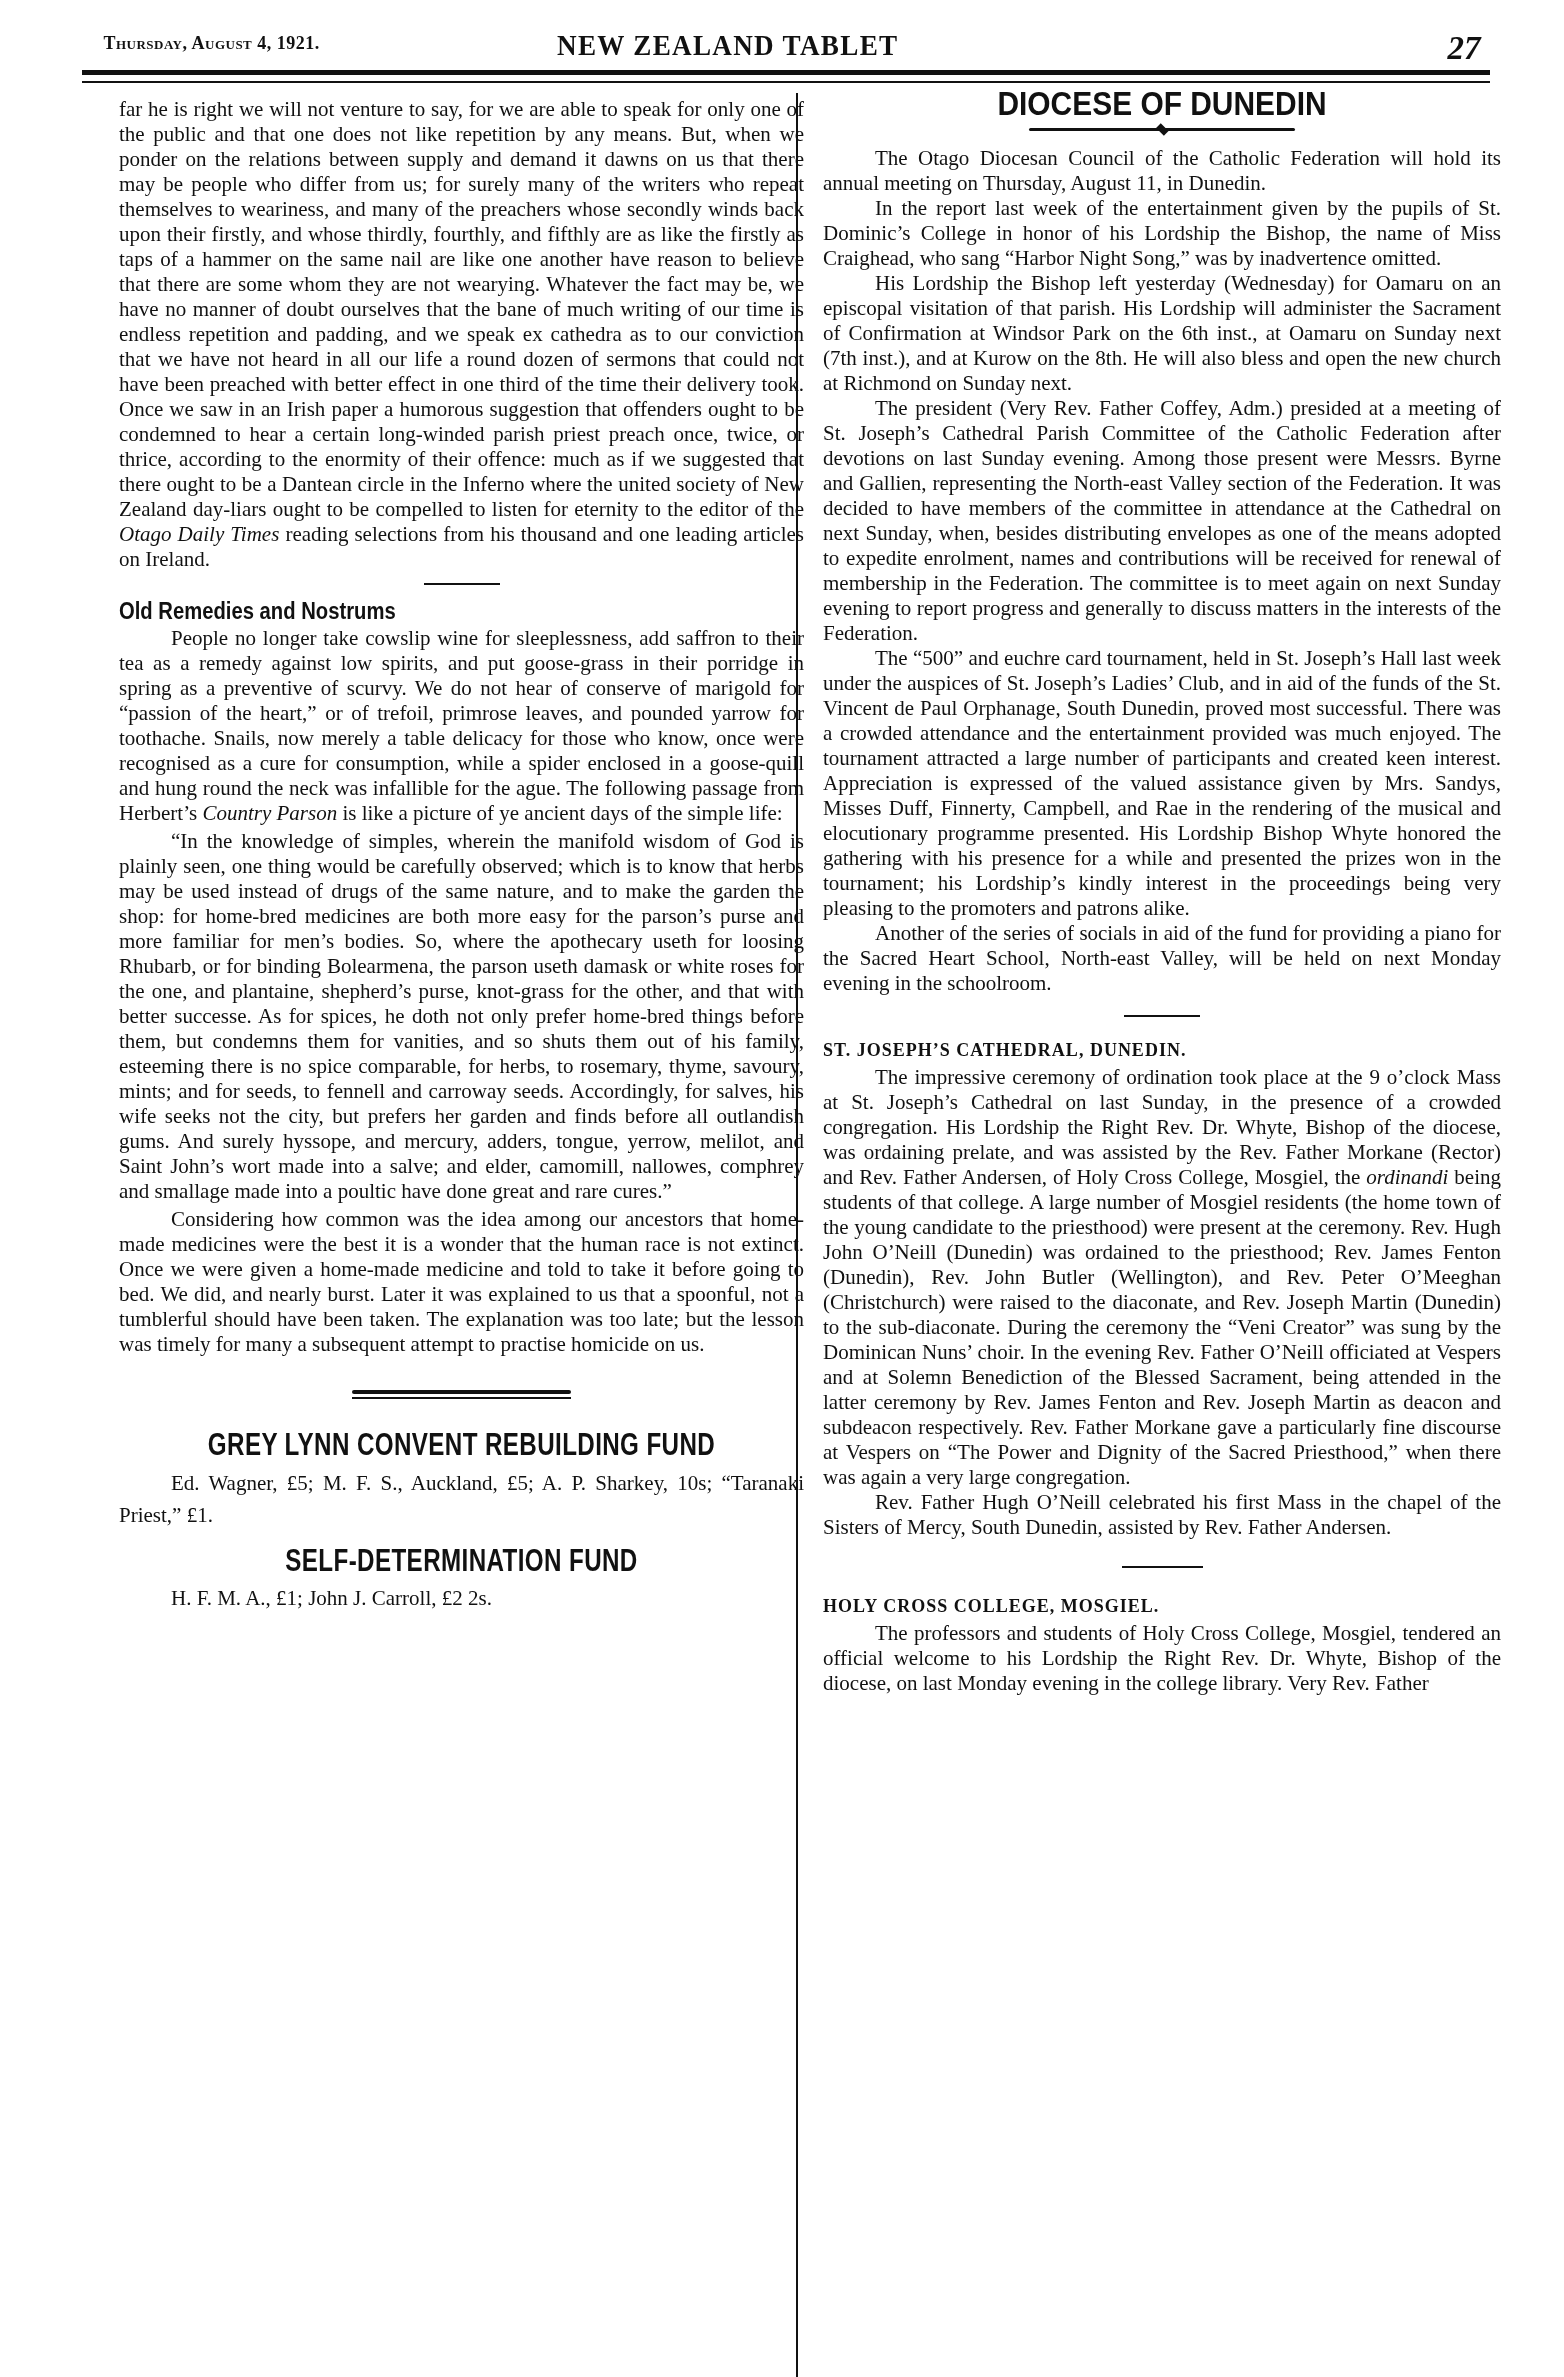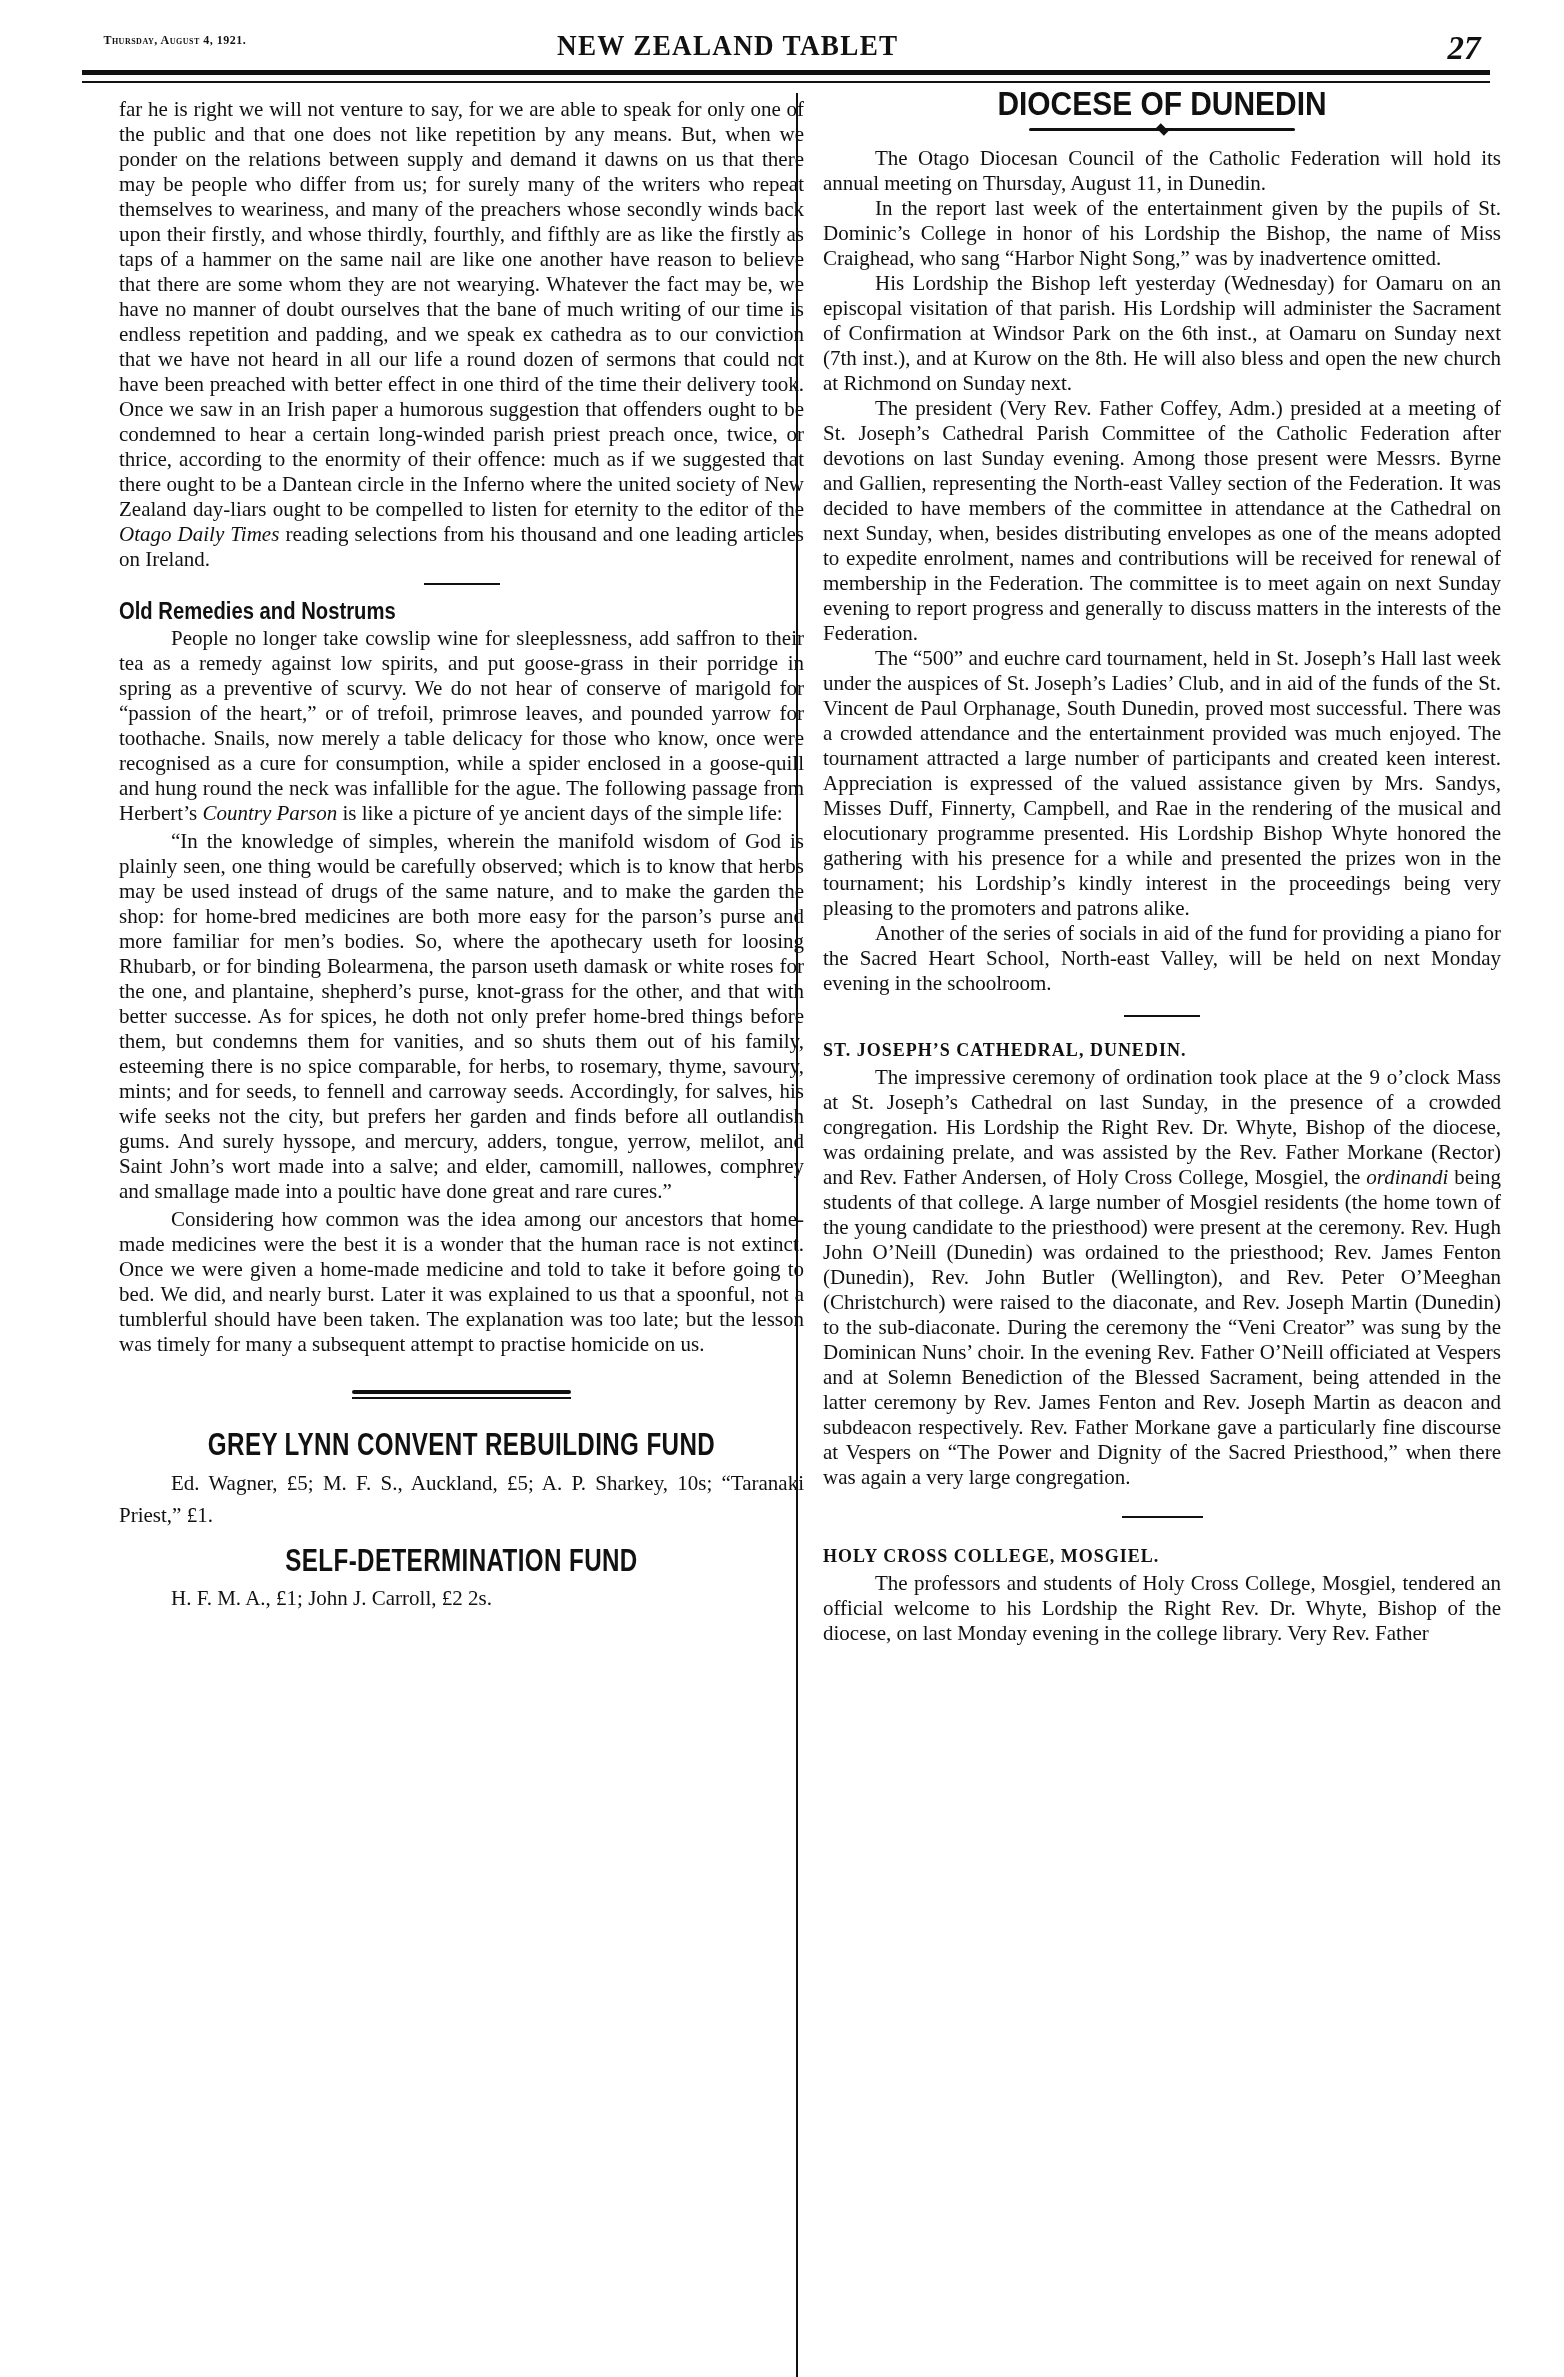--- a/index.html
+++ b/index.html
@@ -6,21 +6,21 @@
   body {
     width: 1565px; height: 2651px; position: relative; overflow: hidden;
     color: #111111;
     font-family: "Liberation Serif", "DejaVu Serif", serif;
   }
   .masthead {
     position: absolute; left: 82px; top: 19px; width: 1408px; height: 38px;
   }
   .mast-date {
     position: absolute; left: 21.4px; top: 14.3px;
-    font-size: 12px; font-weight: bold; font-variant: small-caps; letter-spacing: 0.5px;
+    font-size: 18px; font-weight: bold; font-variant: small-caps; letter-spacing: 0.5px;
   }
   .mast-title {
     position: absolute; left: 475px; top: 9.5px;
     font-size: 29.5px; font-weight: bold; letter-spacing: 1.4px;
     font-family: "Liberation Serif", serif; transform: scaleX(0.92); transform-origin: left;
   }
   .mast-page {
     position: absolute; right: 9.5px; top: 10.5px;
     font-size: 33px; font-weight: bold; font-style: italic;
   }
@@ -112,19 +112,20 @@
   <p class="p indent">In the report last week of the entertainment given by the pupils of St. Dominic’s College in honor of his Lord­ship the Bishop, the name of Miss Craighead, who sang “Harbor Night Song,” was by inadvertence omitted.</p>
   <p class="p indent">His Lordship the Bishop left yesterday (Wednesday) for Oamaru on an episcopal visitation of that parish. His Lordship will administer the Sacrament of Confirmation at Windsor Park on the 6th inst., at Oamaru on Sunday next (7th inst.), and at Kurow on the 8th. He will also bless and open the new church at Richmond on Sunday next.</p>
   <p class="p indent">The president (Very Rev. Father Coffey, Adm.) pre­sided at a meeting of St. Joseph’s Cathedral Parish Com­mittee of the Catholic Federation after devotions on last Sunday evening. Among those present were Messrs. Byrne and Gallien, representing the North-east Valley section of the Federation. It was decided to have members of the committee in attendance at the Cathedral on next Sunday, when, besides distributing envelopes as one of the means adopted to expedite enrolment, names and contributions will be received for renewal of membership in the Federa­tion. The committee is to meet again on next Sunday evening to report progress and generally to discuss matters in the interests of the Federation.</p>
   <p class="p indent">The “500” and euchre card tournament, held in St. Joseph’s Hall last week under the auspices of St. Joseph’s Ladies’ Club, and in aid of the funds of the St. Vincent de Paul Orphanage, South Dunedin, proved most successful. There was a crowded attendance and the entertainment provided was much enjoyed. The tournament attracted a large number of participants and created keen interest. Appreciation is expressed of the valued assistance given by Mrs. Sandys, Misses Duff, Finnerty, Campbell, and Rae in the rendering of the musical and elocutionary programme presented. His Lordship Bishop Whyte honored the gath­ering with his presence for a while and presented the prizes won in the tournament; his Lordship’s kindly interest in the proceedings being very pleasing to the promoters and patrons alike.</p>
   <p class="p indent">Another of the series of socials in aid of the fund for providing a piano for the Sacred Heart School, North-east Valley, will be held on next Monday evening in the school­room.</p>
 
   <div class="small-rule" style="width:76px; height:2.4px; margin-top:19px;"></div>
 
   <h2 class="sub-head" style="margin:19px 0 0;">ST. JOSEPH’S CATHEDRAL, DUNEDIN.</h2>
   <p class="p indent"><span>The impressive ceremony of ordination took place at the 9 o’clock Mass at St. Joseph’s Cathedral on last Sun­day, in the presence of a crowded congregation. His Lord­ship the Right Rev. Dr. Whyte, Bishop of the diocese, was ordaining prelate, and was assisted by the Rev. Father Morkane (Rector) and Rev. Father Andersen, of Holy Cross College, Mosgiel, the</span> <i>ordinandi</i> <span>being students of that col­lege. A large number of Mosgiel residents (the home town of the young candidate to the priesthood) were present at the ceremony. Rev. Hugh John O’Neill (Dunedin) was ordained to the priesthood; Rev. James Fenton (Dunedin), Rev. John Butler (Wellington), and Rev. Peter O’Meeghan (Christchurch) were raised to the diaconate, and Rev. Joseph Martin (Dunedin) to the sub-diaconate. During the ceremony the “Veni Creator” was sung by the Dominican Nuns’ choir. In the evening Rev. Father O’Neill officiated at Vespers and at Solemn Benediction of the Blessed Sacra­ment, being attended in the latter ceremony by Rev. James Fenton and Rev. Joseph Martin as deacon and subdeacon respectively. Rev. Father Morkane gave a particularly fine discourse at Vespers on “The Power and Dignity of the Sacred Priesthood,” when there was again a very large congregation.</span></p>
+  <p class="p indent">Rev. Father Hugh O’Neill celebrated his first Mass in the chapel of the Sisters of Mercy, South Dunedin, assisted by Rev. Father Andersen.</p>
 
   <div class="small-rule" style="width:81px; height:2.4px; margin-top:26px;"></div>
 
   <h2 class="sub-head" style="margin:24px 0 0;">HOLY CROSS COLLEGE, MOSGIEL.</h2>
   <p class="p indent">The professors and students of Holy Cross College, Mosgiel, tendered an official welcome to his Lordship the Right Rev. Dr. Whyte, Bishop of the diocese, on last Mon­day evening in the college library. Very Rev. Father</p>
 </article>
 
 
 </body></html>

